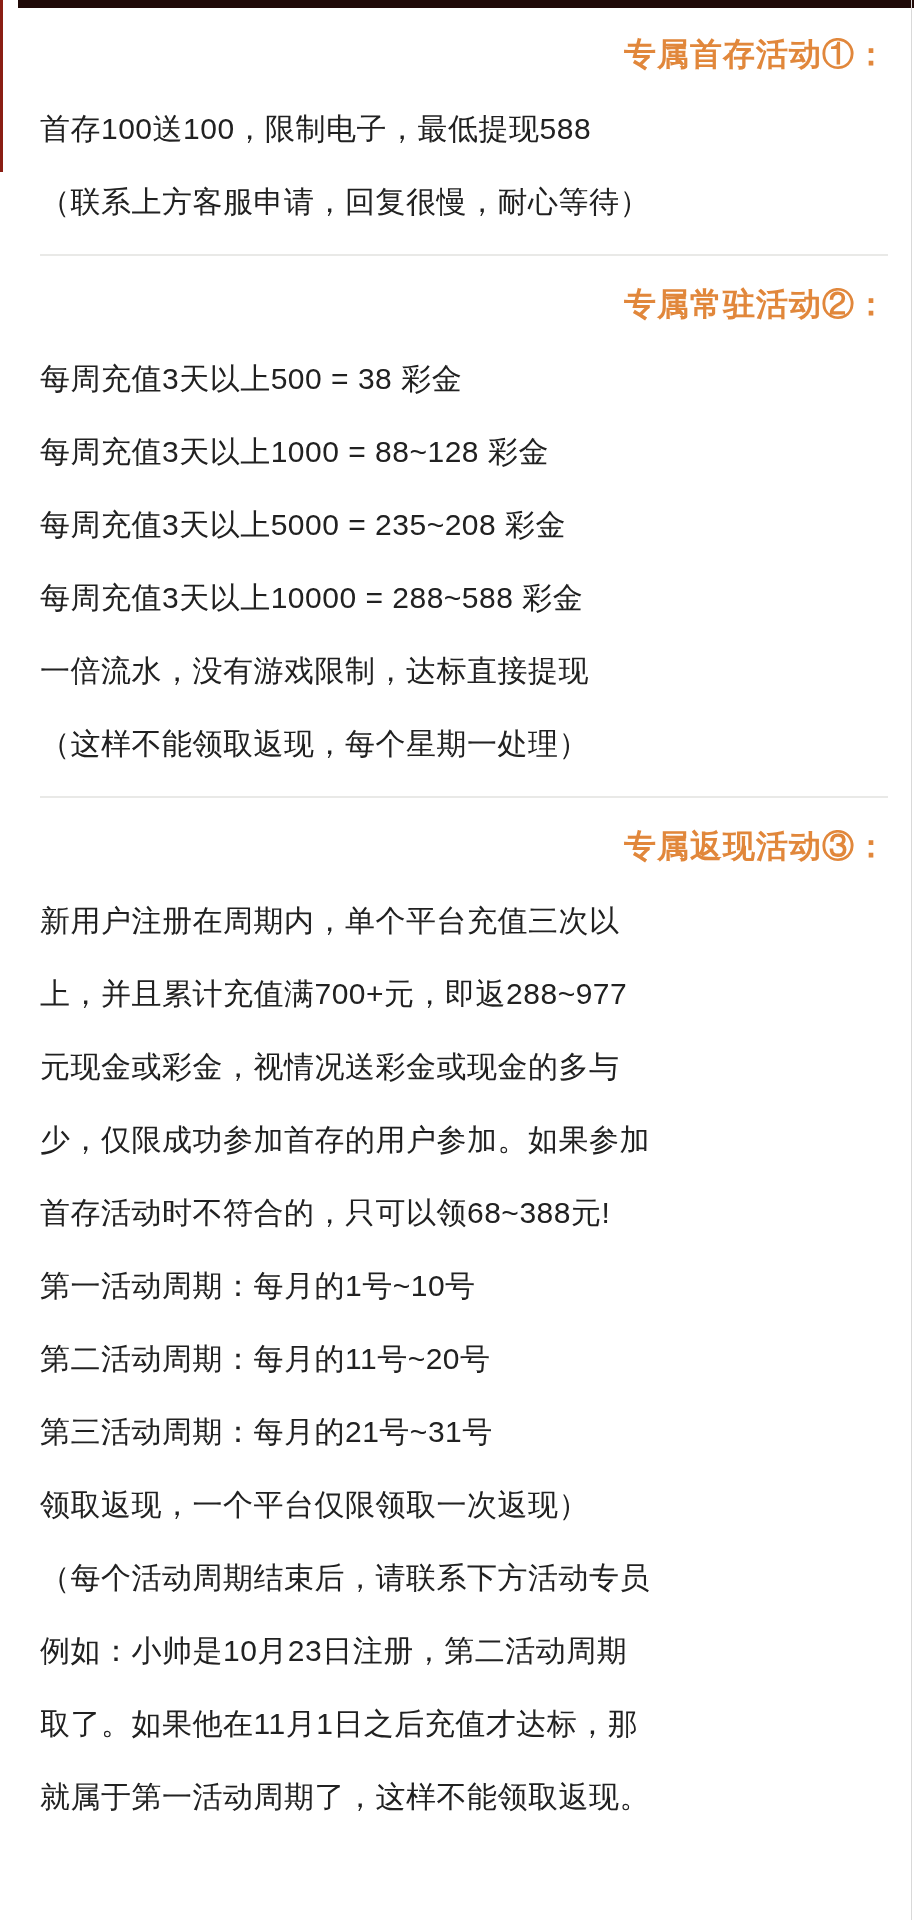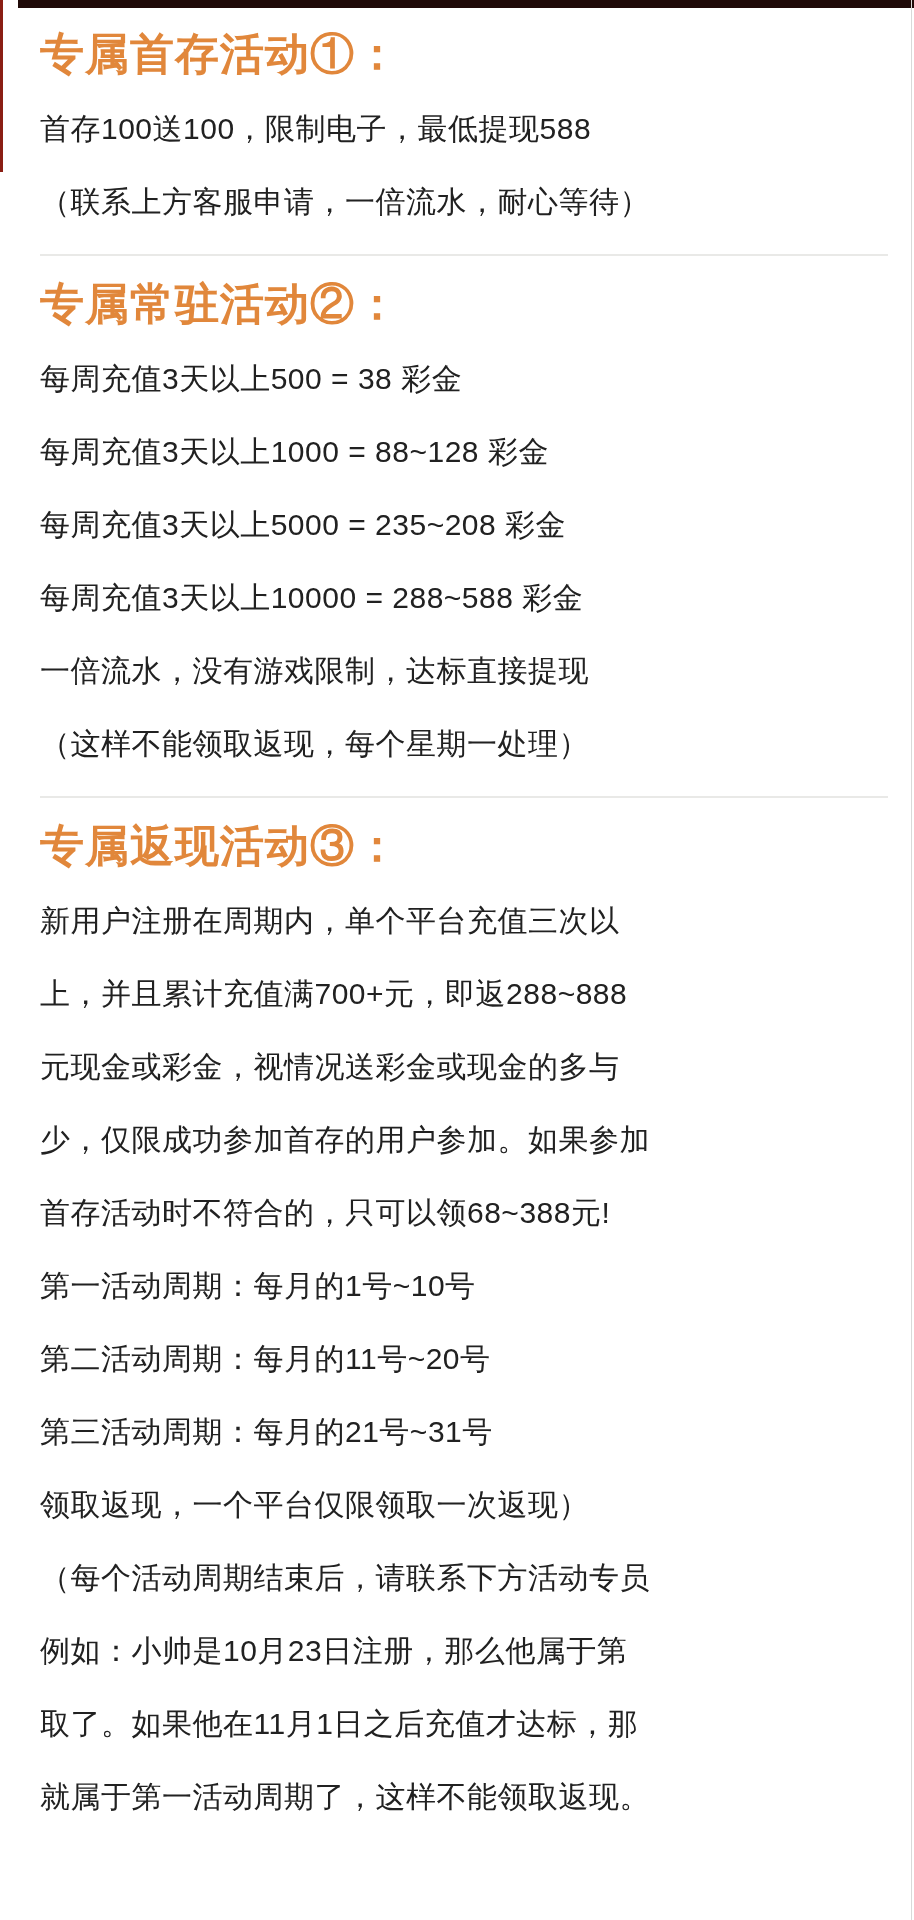--- a/index.html
+++ b/index.html
@@ -47,26 +47,27 @@
   .content {
     position: absolute;
     top: 8px;
     left: 0;
     right: 0;
     padding: 16px 26px 0 40px;
   }
   section { margin: 0; padding: 0; }
   .section-title {
     margin: 22px 0 12px 0;
-    font-size: 44px;
+    font-size: 32px;
     line-height: 52px;
     font-weight: 700;
     color: var(--accent-orange);
     letter-spacing: 1px;
     white-space: nowrap;
+    text-align: right;
   }
   section:first-child .section-title { margin-top: 4px; }
   .line {
     font-size: 30px;
     line-height: 73px;
     color: var(--text-color);
     white-space: nowrap;
     letter-spacing: 0.5px;
   }
   .divider {
@@ -78,42 +79,42 @@
 </head>
 <body style="--accent-orange: #e1873b; --text-color: #212121; --divider-color: #e9e9e7; --topbar-color: #200a08; --left-accent-color: #8a1e14; --right-edge-color: #d9d9d9; background: rgb(255, 255, 255);">
 
 <div class="top-bar"></div>
 <div class="left-accent"></div>
 <div class="right-edge"></div>
 <div class="content" id="sections-root">
     <section>
       <h2 class="section-title">专属首存活动①：</h2>
       <div class="line">首存100送100，限制电子，最低提现588</div>
-      <div class="line">（联系上方客服申请，一倍流水，耐心等待）</div>
+      <div class="line">（联系上方客服申请，回复很慢，耐心等待）</div>
     </section>
     <div class="divider"></div>
     <section>
       <h2 class="section-title">专属常驻活动②：</h2>
       <div class="line">每周充值3天以上500 = 38 彩金</div>
       <div class="line">每周充值3天以上1000 = 88~128 彩金</div>
       <div class="line">每周充值3天以上5000 = 235~208 彩金</div>
       <div class="line">每周充值3天以上10000 = 288~588 彩金</div>
       <div class="line">一倍流水，没有游戏限制，达标直接提现</div>
       <div class="line">（这样不能领取返现，每个星期一处理）</div>
     </section>
     <div class="divider"></div>
     <section>
       <h2 class="section-title">专属返现活动③：</h2>
       <div class="line">新用户注册在周期内，单个平台充值三次以</div>
-      <div class="line">上，并且累计充值满700+元，即返288~888</div>
+      <div class="line">上，并且累计充值满700+元，即返288~977</div>
       <div class="line">元现金或彩金，视情况送彩金或现金的多与</div>
       <div class="line">少，仅限成功参加首存的用户参加。如果参加</div>
       <div class="line">首存活动时不符合的，只可以领68~388元!</div>
       <div class="line">第一活动周期：每月的1号~10号</div>
       <div class="line">第二活动周期：每月的11号~20号</div>
       <div class="line">第三活动周期：每月的21号~31号</div>
       <div class="line">领取返现，一个平台仅限领取一次返现）</div>
       <div class="line">（每个活动周期结束后，请联系下方活动专员</div>
-      <div class="line">例如：小帅是10月23日注册，那么他属于第</div>
+      <div class="line">例如：小帅是10月23日注册，第二活动周期</div>
       <div class="line">取了。如果他在11月1日之后充值才达标，那</div>
       <div class="line">就属于第一活动周期了，这样不能领取返现。</div>
     </section>
   </div>
 
 </body></html>

